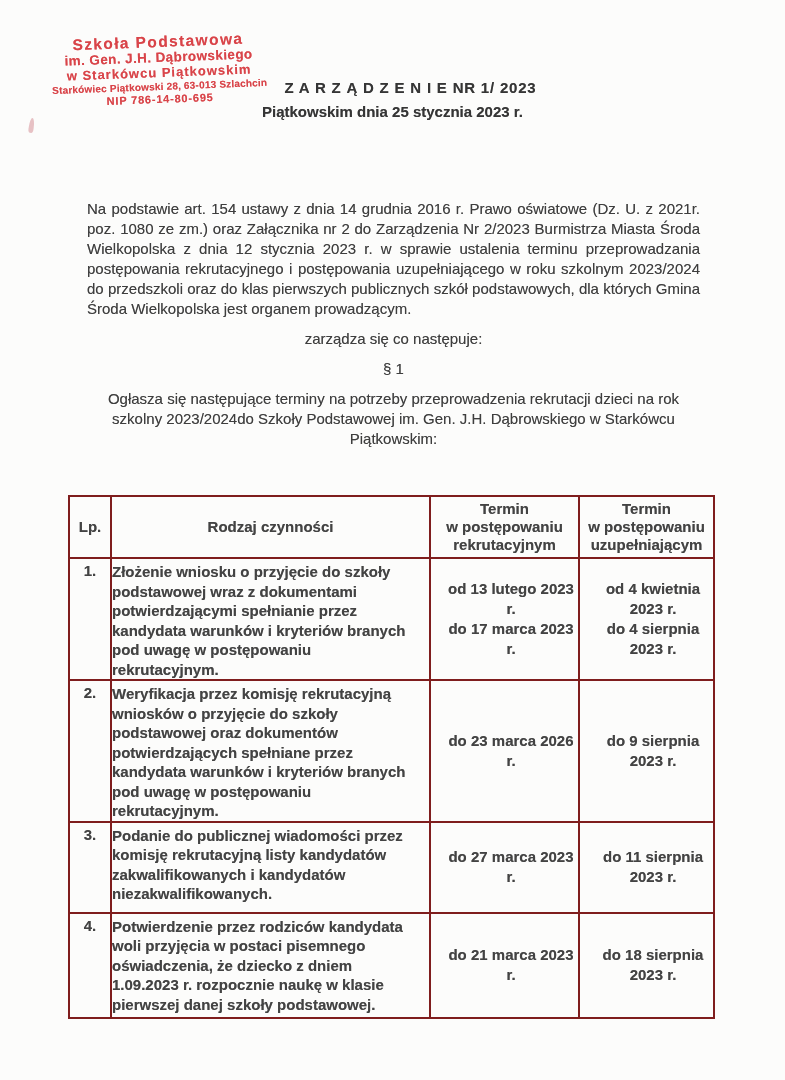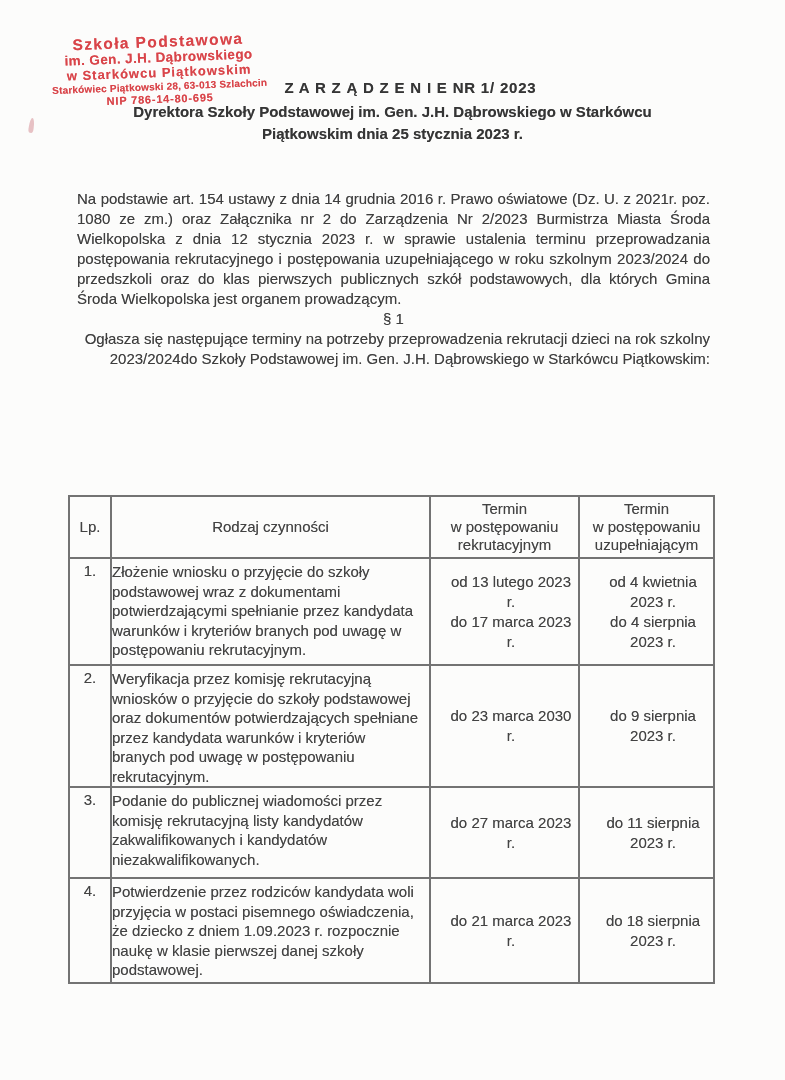--- a/index.html
+++ b/index.html
@@ -60,38 +60,38 @@
     text-align: center;
     font-size: 15px; font-weight: bold;
     color: #353535;
   }
 
   .content {
     position: absolute; top: 189px; left: 77px;
     width: 633px;
     font-size: 15px; line-height: 20px;
   }
-  .content p { margin: 0; }
+  .content p { margin: 10px; }
   .legal { text-align: justify; }
   .centerline { text-align: center; }
   .order-phrase { margin-top: 0; }
   .section-mark { margin-top: 32px; }
-  .announce { margin-top: 30px; text-align: right; }
+  .announce { margin-top: 30px; text-align: center; }
 
   table.terms {
     position: absolute; top: 495px; left: 68px;
     width: 645px;
     border-collapse: collapse;
     table-layout: fixed;
     font-size: 15px;
     color: #434343;
   }
   table.terms th, table.terms td {
-    border: 2px solid #737373;
-    font-weight: normal;
+    border: 2px solid #7f1d1d;
+    font-weight: bold;
   }
   table.terms th {
     text-align: center; vertical-align: middle;
     line-height: 18px; padding: 3px 2px;
     white-space: pre-line;
   }
   td.lp { text-align: center; vertical-align: top; padding-top: 3px; }
   td.activity { vertical-align: top; padding: 3px 8px 0 0; line-height: 19.5px; text-align: left; }
   td.dates { text-align: center; vertical-align: middle; line-height: 20px; white-space: pre-line; padding-left: 14px; }
 </style>
@@ -106,27 +106,27 @@
     <div class="s1">Szkoła Podstawowa</div>
     <div class="s2">im. Gen. J.H. Dąbrowskiego</div>
     <div class="s3">w Starkówcu Piątkowskim</div>
     <div class="s4">Starkówiec Piątkowski 28, 63-013 Szlachcin</div>
     <div class="s5">NIP 786-14-80-695</div>
   </div>
 
   <div class="doc-title">Z A R Z Ą D Z E N I E NR 1/ 2023</div>
 
   <div class="doc-issuer">
-    <div>Dyrektora Szkoły Podstawowej im. Gen. J.H. Dąbrowskiego w Starkówcu</div>
     <div>Piątkowskim dnia 25 stycznia 2023 r.</div>
   </div>
 
 
   <div class="content">
     <p class="legal">Na podstawie art. 154 ustawy z dnia 14 grudnia 2016 r. Prawo oświatowe (Dz. U. z 2021r. poz. 1080 ze zm.) oraz Załącznika nr 2 do Zarządzenia Nr 2/2023 Burmistrza Miasta Środa Wielkopolska z dnia 12 stycznia 2023 r. w sprawie ustalenia terminu przeprowadzania postępowania rekrutacyjnego i postępowania uzupełniającego w roku szkolnym 2023/2024 do przedszkoli oraz do klas pierwszych publicznych szkół podstawowych, dla których Gmina Środa Wielkopolska jest organem prowadzącym.</p>
+    <p class="centerline order-phrase">zarządza się co następuje:</p>
     <p class="centerline section-mark">§ 1</p>
     <p class="announce">Ogłasza się następujące terminy na potrzeby przeprowadzenia rekrutacji dzieci na rok szkolny 2023/2024do Szkoły Podstawowej im. Gen. J.H. Dąbrowskiego w Starkówcu Piątkowskim:</p>
   </div>
 
   <table class="terms">
     <colgroup>
       <col style="width:42px">
       <col style="width:319px">
       <col style="width:149px">
       <col style="width:135px">
@@ -150,21 +150,21 @@
 do 17 marca 2023
 r.</td>
       <td class="dates">od 4 kwietnia
 2023 r.
 do 4 sierpnia
 2023 r.</td>
     </tr>
     <tr style="height:122px">
       <td class="lp">2.</td>
       <td class="activity">Weryfikacja przez komisję rekrutacyjną wniosków o przyjęcie do szkoły podstawowej oraz dokumentów potwierdzających spełniane przez kandydata warunków i kryteriów branych pod uwagę w postępowaniu rekrutacyjnym.</td>
-      <td class="dates">do 23 marca 2030
+      <td class="dates">do 23 marca 2026
 r.</td>
       <td class="dates">do 9 sierpnia
 2023 r.</td>
     </tr>
     <tr style="height:91px">
       <td class="lp">3.</td>
       <td class="activity">Podanie do publicznej wiadomości przez komisję rekrutacyjną listy kandydatów zakwalifikowanych i kandydatów niezakwalifikowanych.</td>
       <td class="dates">do 27 marca 2023
 r.</td>
       <td class="dates">do 11 sierpnia

